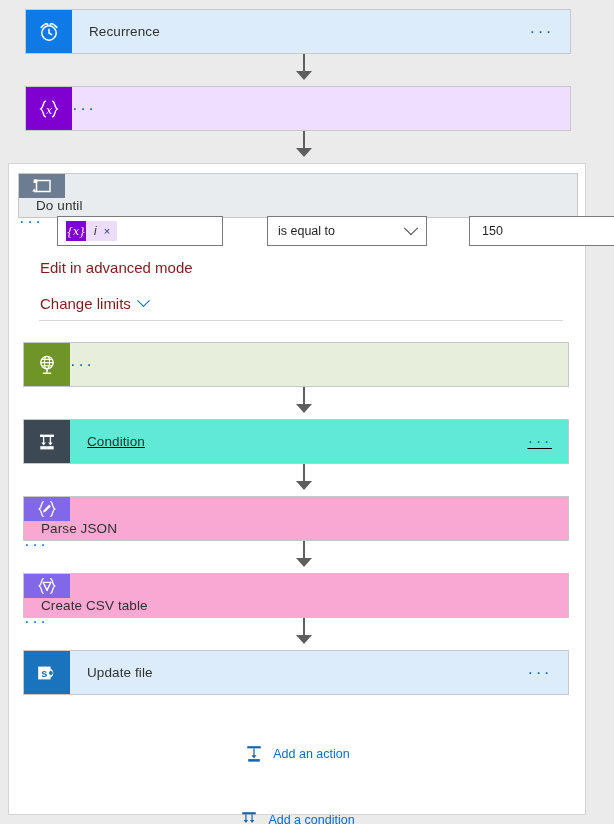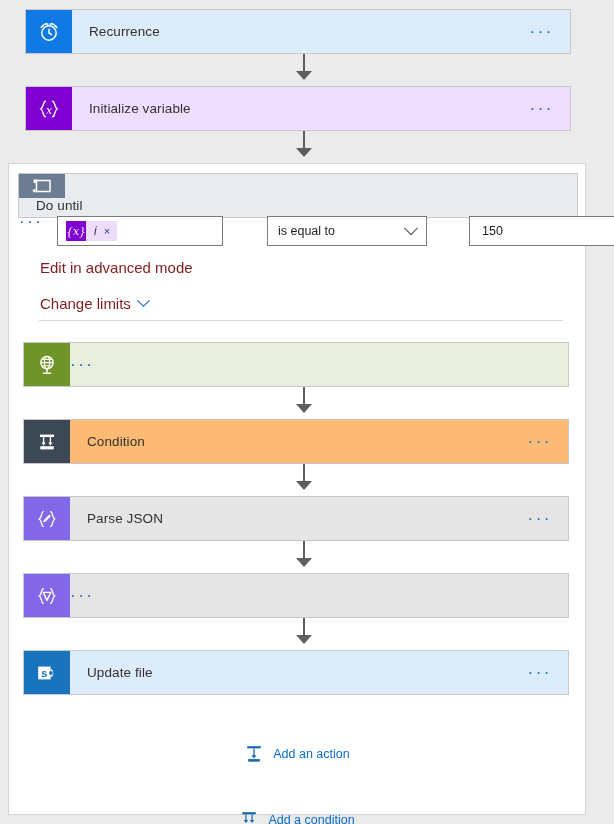--- a/index.html
+++ b/index.html
@@ -59,23 +59,23 @@
 
   
   .c-blue     { background: #dcecfb; }
   .c-blue     .icon-box { background: #0f7ae5; }
   .c-violet   { background: #f0deff; }
   .c-violet   .icon-box { background: #8000d1; }
   .c-grey     { background: #e8ecef; }
   .c-grey     .icon-box { background: #6c7d91; }
   .c-olive    { background: #e8eedc; }
   .c-olive    .icon-box { background: #6f9427; }
-  .c-slate    { background: #fdba74; }
+  .c-slate    { background: #5eead4; text-decoration: underline; }
   .c-slate    .icon-box { background: #3d4855; }
-  .c-lav      { background: #e5e5e5; }
+  .c-lav      { background: #f9a8d4; flex-direction: column; }
   .c-lav      .icon-box { background: #8267e8; }
   .c-sp       { background: #dcecfb; }
   .c-sp       .icon-box { background: #1a74bd; }
 
   
   .connector {
     position: absolute;
     width: 2px;
     background: #605e5c;
     left: 303px;
@@ -239,21 +239,20 @@
   <div class="arrowhead" style="top:71px;"></div>
 
   <div class="card c-violet" style="left:25px; top:86px; width:546px;">
     <div class="icon-box">
       <svg width="26" height="24" viewBox="0 0 26 24">
         <path d="M9.4 4.2 C6.9 4.2 7.8 10.4 4.8 12 C7.8 13.6 6.9 19.8 9.4 19.8" fill="none" stroke="#fff" stroke-width="1.4" stroke-linecap="round"></path>
         <path d="M16.6 4.2 C19.1 4.2 18.2 10.4 21.2 12 C18.2 13.6 19.1 19.8 16.6 19.8" fill="none" stroke="#fff" stroke-width="1.4" stroke-linecap="round"></path>
         <text x="13" y="16.5" font-family="DejaVu Serif, serif" font-style="italic" font-size="11" fill="#fff" text-anchor="middle">x</text>
       </svg>
     </div>
-    <div class="card-title">Initialize variable</div>
     <div class="ellipsis">···</div>
   </div>
 
   <div class="connector" style="top:131px; height:24px;"></div>
   <div class="arrowhead" style="top:148px;"></div>
 
   <div class="scope">
     <div class="scope-body">
 
       <div class="card c-grey" style="left:9px; top:9px; width:560px;flex-direction:column;">
@@ -345,20 +344,21 @@
       <div class="arrowhead" style="left:287px; top:394px;"></div>
 
       <div class="card c-lav" style="left:14px; top:409px; width:546px;">
         <div class="icon-box">
           <svg width="26" height="24" viewBox="0 0 26 24">
             <path d="M9.4 4.6 C7.2 4.6 8.0 10.5 5.3 12 C8.0 13.5 7.2 19.4 9.4 19.4" fill="none" stroke="#fff" stroke-width="1.4" stroke-linecap="round"></path>
             <path d="M16.6 4.6 C18.8 4.6 18.0 10.5 20.7 12 C18.0 13.5 18.8 19.4 16.6 19.4" fill="none" stroke="#fff" stroke-width="1.4" stroke-linecap="round"></path>
             <path d="M9.2 8.4 H16.8 L13 16.4 Z" fill="none" stroke="#fff" stroke-width="1.4" stroke-linejoin="round"></path>
           </svg>
         </div>
+        <div class="card-title">Create CSV table</div>
         <div class="ellipsis">···</div>
       </div>
 
       <div class="connector" style="left:294px; top:454px; height:24px;"></div>
       <div class="arrowhead" style="left:287px; top:471px;"></div>
 
       <div class="card c-sp" style="left:14px; top:486px; width:546px;">
         <div class="icon-box">
           <svg width="26" height="24" viewBox="0 0 26 24">
             <rect x="4.2" y="5.6" width="12.4" height="12.8" fill="#fff"></rect>

